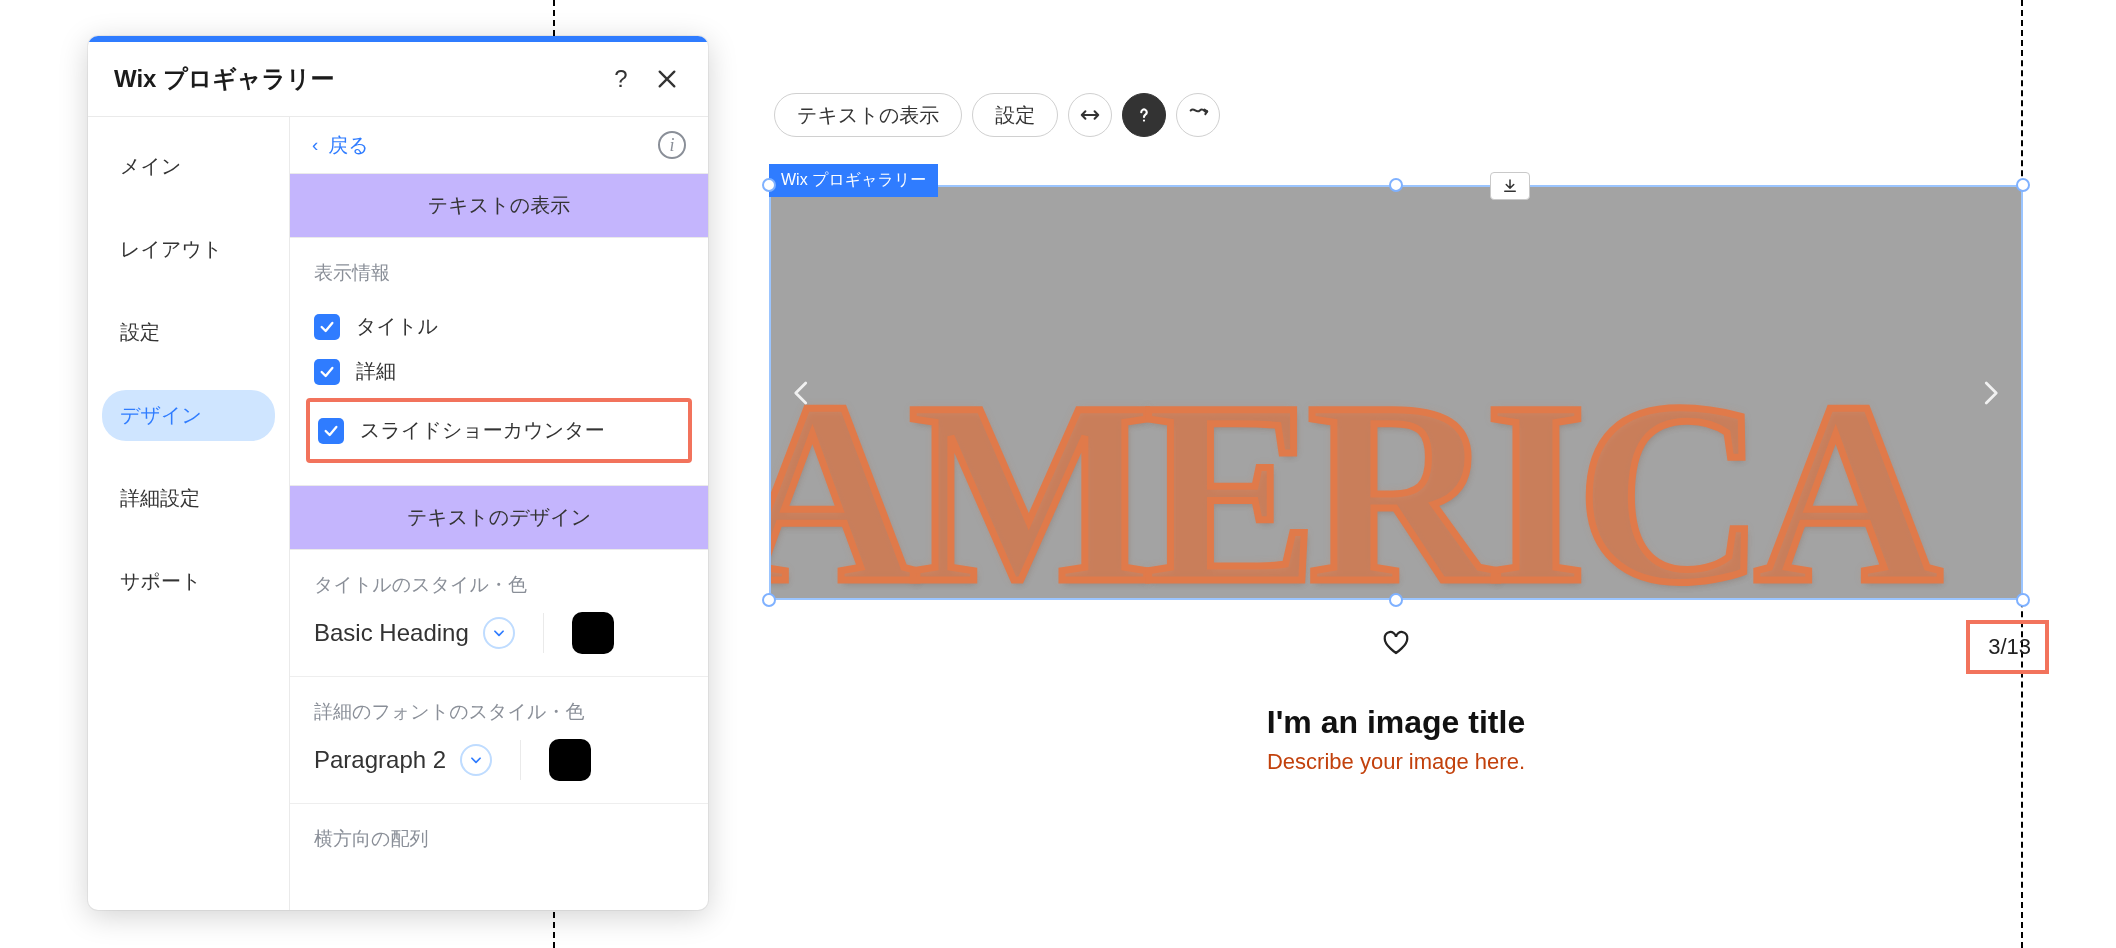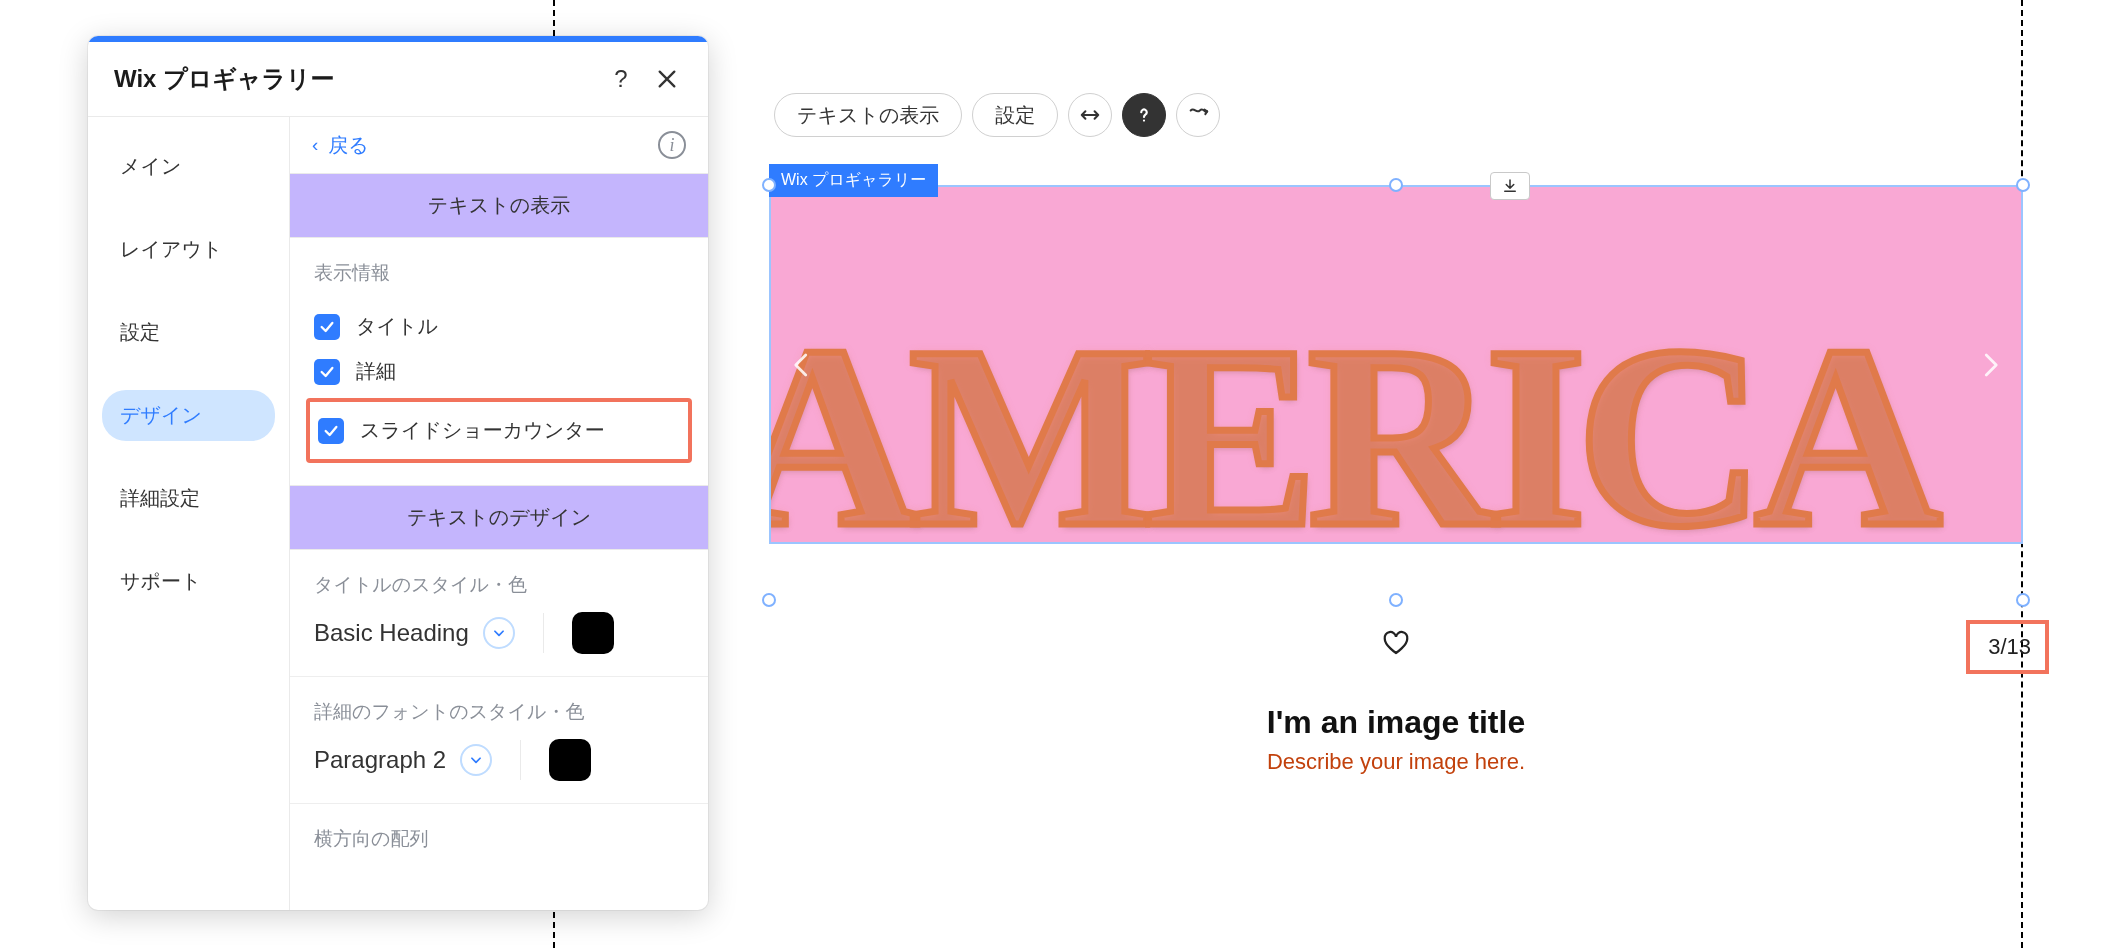--- a/index.html
+++ b/index.html
@@ -237,23 +237,23 @@
   font-size: 16px;
   padding: 6px 12px;
   z-index: 6;
 }
 
 .gallery-frame {
   position: absolute;
   left: 769px;
   top: 185px;
   width: 1254px;
-  height: 359px;
+  height: 415px;
   border: 2px solid #9bc5ff;
-  background: #f9a8d4;
+  background: #a3a3a3;
   overflow: hidden;
 }
 .selection-handle {
   position: absolute;
   width: 14px; height: 14px;
   background: #fff;
   border: 2px solid #7fb1ff;
   border-radius: 50%;
   z-index: 7;
 }

